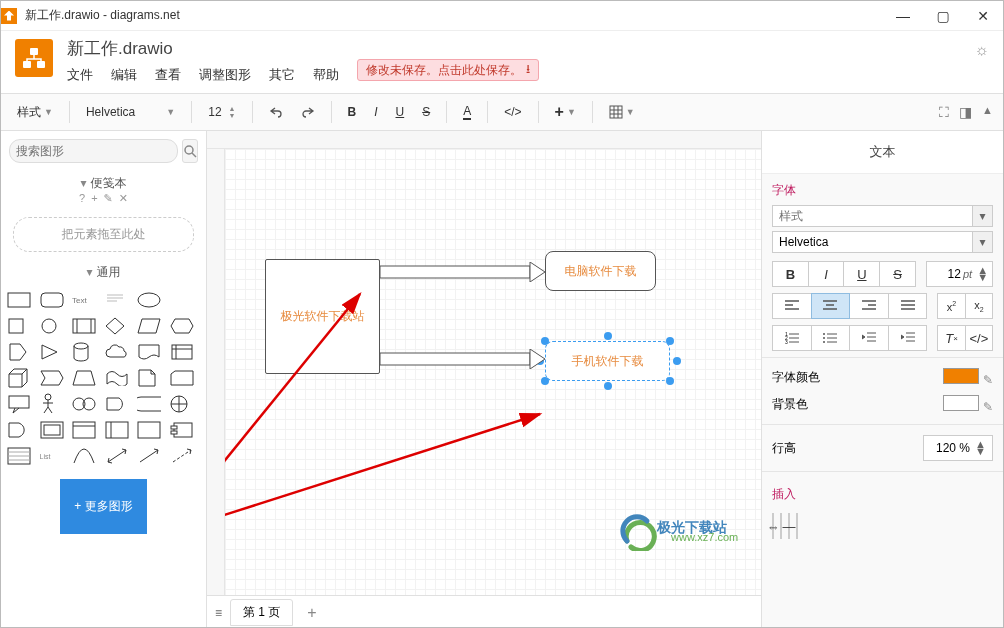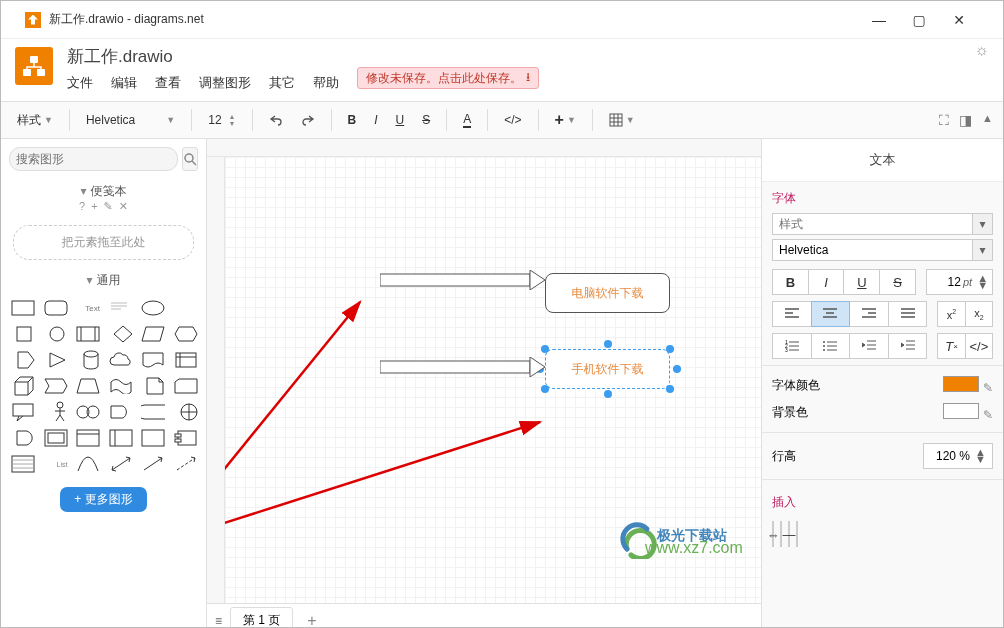--- a/index.html
+++ b/index.html
@@ -1,19 +1,19 @@
 <!DOCTYPE html>
 <html><head>
 <meta charset="utf-8">
 <style>
 * { box-sizing: border-box; margin: 0; padding: 0; font-family: Arial, "Microsoft YaHei", sans-serif; }
 body { width: 1004px; height: 628px; border: 1px solid #bbb; background: #fff; overflow: hidden; position: relative; }
 
 
-.titlebar { height: 38px; display: flex; align-items: center; padding: 0 24px; border-bottom: 1px solid #eee; background: #fff; }
+.titlebar { height: 30px; display: flex; align-items: center; padding: 0 0; border-bottom: 1px solid #eee; background: #fff; }
 .titlebar .app-icon { width: 16px; height: 16px; background: #f08000; margin-right: 8px; position: relative; }
 .titlebar .app-icon::after { content: ""; position: absolute; left: 3px; top: 3px; width: 10px; height: 10px; background: #fff; clip-path: polygon(50% 0, 100% 50%, 70% 50%, 70% 100%, 30% 100%, 30% 50%, 0 50%); }
 .titlebar .title { font-size: 12px; color: #333; }
 .titlebar .controls { margin-left: auto; display: flex; }
 .titlebar .controls div { width: 40px; height: 28px; display: flex; align-items: center; justify-content: center; font-size: 14px; color: #333; }
 
 
 .header { display: flex; align-items: flex-start; padding: 6px 14px 0 14px; height: 62px; }
 .header .logo { width: 38px; height: 38px; background: #f08000; border-radius: 3px; margin-right: 14px; margin-top: 2px; position: relative; }
 .header .logo svg { position: absolute; left: 7px; top: 7px; }
@@ -37,23 +37,23 @@
 
 .left { width: 206px; border-right: 1px solid #e0e0e0; background: #fff; display: flex; flex-direction: column; }
 .search-row { padding: 8px; display: flex; gap: 4px; }
 .search-row input { flex: 1; border: 1px solid #ddd; border-radius: 11px; padding: 4px 6px; font-size: 12px; background: #f5f5f5; }
 .search-btn { width: 28px; border: 1px solid #ddd; border-radius: 3px; background: #f5f5f5; display: flex; align-items: center; justify-content: center; color: #888; }
 .sec-hdr { padding: 4px 10px; font-size: 12px; color: #555; display: flex; align-items: center; justify-content: space-between; flex-direction: column; }
 .sec-hdr .tri { color: #888; margin-right: 4px; }
 .sec-hdr .tools { display: flex; gap: 6px; color: #999; font-size: 11px; }
 .drop-box { margin: 8px 12px; border: 1px dashed #ccc; border-radius: 16px; text-align: center; padding: 8px 0; font-size: 12px; color: #999; }
 .shapes-grid { padding: 4px 6px; display: grid; grid-template-columns: repeat(6, 1fr); gap: 4px 2px; }
-.shp { width: 28px; height: 22px; display: flex; align-items: center; justify-content: flex-end; }
+.shp { width: 28px; height: 22px; display: flex; align-items: center; justify-content: flex-start; }
 .shp svg { display: block; }
-.more-shapes { margin: 8px auto; background: #2f8ae0; color: #fff; font-size: 12px; padding: 4px 14px; border-radius: 7px; border: none; cursor: pointer; display: block; }
+.more-shapes { margin: 8px auto; background: #2f8ae0; color: #fff; font-size: 12px; padding: 19px 14px; border-radius: 0; border: none; cursor: pointer; display: block; }
 
 
 .center { flex: 1; position: relative; background: #fff; display: flex; flex-direction: column; }
 .ruler-h { height: 18px; background: #f7f7f7; border-bottom: 1px solid #e5e5e5; }
 .canvas-body { flex: 1; display: flex; }
 .ruler-v { width: 18px; background: #f7f7f7; border-right: 1px solid #e5e5e5; }
 .canvas { flex: 1; position: relative; background-color: #fff; background-image: linear-gradient(#f2f2f2 1px, transparent 1px), linear-gradient(90deg, #f2f2f2 1px, transparent 1px), linear-gradient(#e8e8e8 1px, transparent 1px), linear-gradient(90deg, #e8e8e8 1px, transparent 1px); background-size: 10px 10px, 10px 10px, 50px 50px, 50px 50px; overflow: hidden; }
 .shape-box { position: absolute; border: 1px solid #555; background: #fff; display: flex; align-items: center; justify-content: center; font-size: 12px; color: #e78b3f; border-radius: 2px; }
 .shape-round { border-radius: 8px; }
 .shape-sel { border: 1px dashed #3b9cf0; }
@@ -448,22 +448,23 @@
     </div>
     <button class="more-shapes">+ 更多图形</button>
   </div>
 
   <div class="center">
     <div class="ruler-h"></div>
     <div class="canvas-body">
       <div class="ruler-v"></div>
       <div class="canvas">
 
-
-        <div class="shape-box shape-round" style="left:320px;top:116px;width:125px;height:40px">电脑软件下载</div>
+        <div class="shape-box" style="left:40px;top:110px;width:115px;height:115px">极光软件下载站</div>
+
+        <div class="shape-box shape-round" style="left:320px;top:102px;width:111px;height:40px">电脑软件下载</div>
 
         <div class="shape-box shape-round shape-sel" style="left:320px;top:192px;width:125px;height:40px">手机软件下载</div>
 
         <div class="handle" style="left:316px;top:188px"></div>
         <div class="handle" style="left:379px;top:183px"></div>
         <div class="handle" style="left:441px;top:188px"></div>
         <div class="handle" style="left:311px;top:208px"></div>
         <div class="handle" style="left:448px;top:208px"></div>
         <div class="handle" style="left:316px;top:228px"></div>
         <div class="handle" style="left:379px;top:233px"></div>
@@ -489,21 +490,21 @@
         <svg class="arrow-annot" style="left:-90px;top:135px" width="250" height="260">
           <path d="M30 250 L225 10" stroke="#d00" stroke-width="2.5" marker-end="url(#ah)"></path>
         </svg>
 
         <div class="watermark">
           <svg width="130" height="40" viewBox="0 0 130 40">
             <path d="M8 30 a14 14 0 1 1 4 6" fill="none" stroke="#5aa844" stroke-width="5" stroke-linecap="round"></path>
             <path d="M8 30 a14 14 0 0 1 20 -20" fill="none" stroke="#2e79b5" stroke-width="5" stroke-linecap="round"></path>
           </svg>
           <div style="position:absolute;left:38px;top:8px;font-size:14px;font-weight:bold;color:#2e79b5">极光下载站</div>
-          <div style="position:absolute;left:26px;top:20px;font-size:16px;color:#5aa844">www.xz7.com</div>
+          <div style="position:absolute;left:52px;top:20px;font-size:11px;color:#5aa844">www.xz7.com</div>
         </div>
       </div>
     </div>
     <div class="pages">
       <span class="menu3">≡</span>
       <span class="page-tab">第 1 页</span>
       <span class="plus">+</span>
     </div>
   </div>
 

